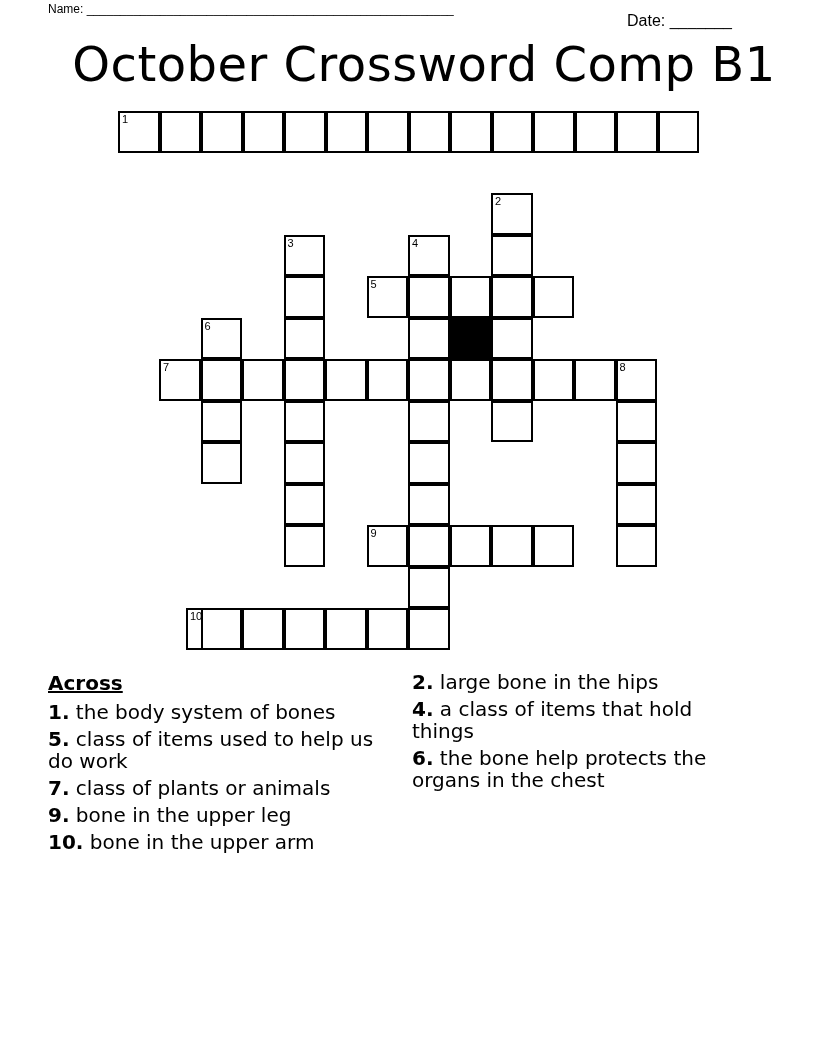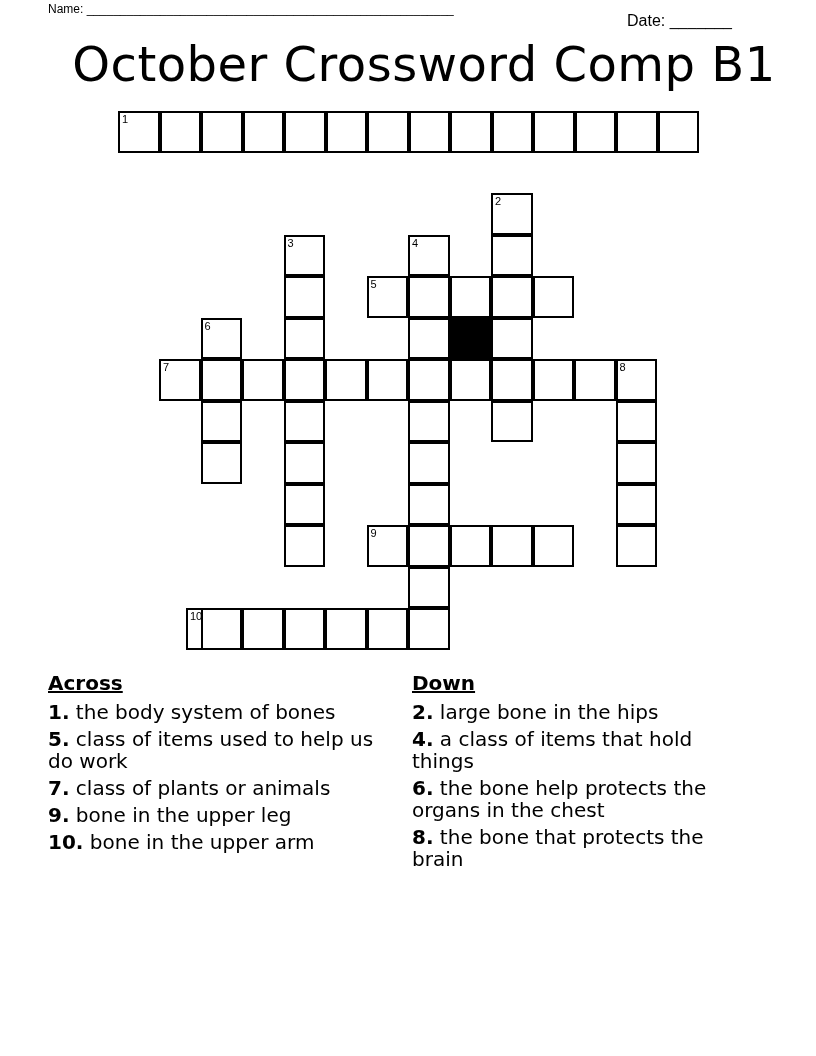--- a/index.html
+++ b/index.html
@@ -126,18 +126,16 @@
 <div class="clues across">
   <h3>Across</h3>
   <div class="clue"><b>1.</b><span> the body system of bones</span></div>
   <div class="clue"><b>5.</b><span> class of items used to help us do work</span></div>
   <div class="clue"><b>7.</b><span> class of plants or animals</span></div>
   <div class="clue"><b>9.</b><span> bone in the upper leg</span></div>
   <div class="clue"><b>10.</b><span> bone in the upper arm</span></div>
 </div>
 
 <div class="clues down">
-  <h3>Down</h3>
   <div class="clue"><b>2.</b><span> large bone in the hips</span></div>
   <div class="clue"><b>4.</b><span> a class of items that hold things</span></div>
   <div class="clue"><b>6.</b><span> the bone help protects the organs in the chest</span></div>
-  <div class="clue"><b>8.</b><span> the bone that protects the brain</span></div>
 </div>
 
 </body></html>

